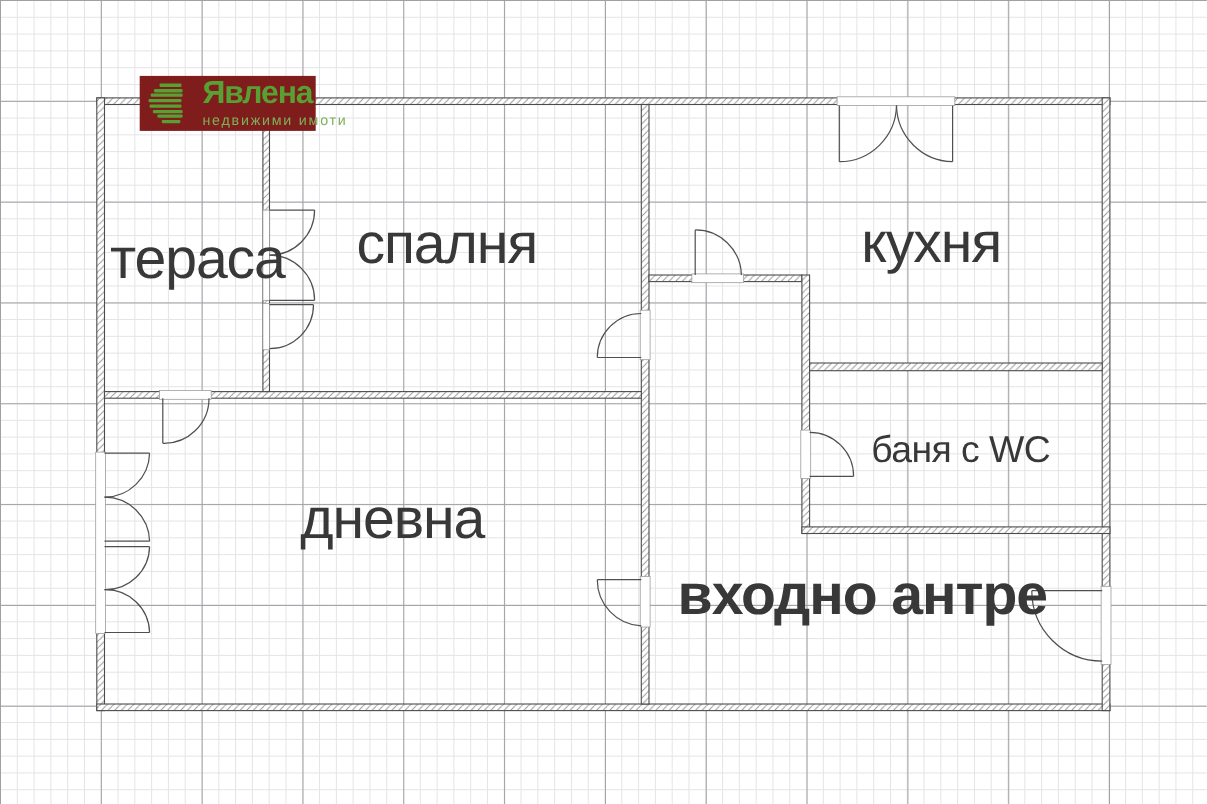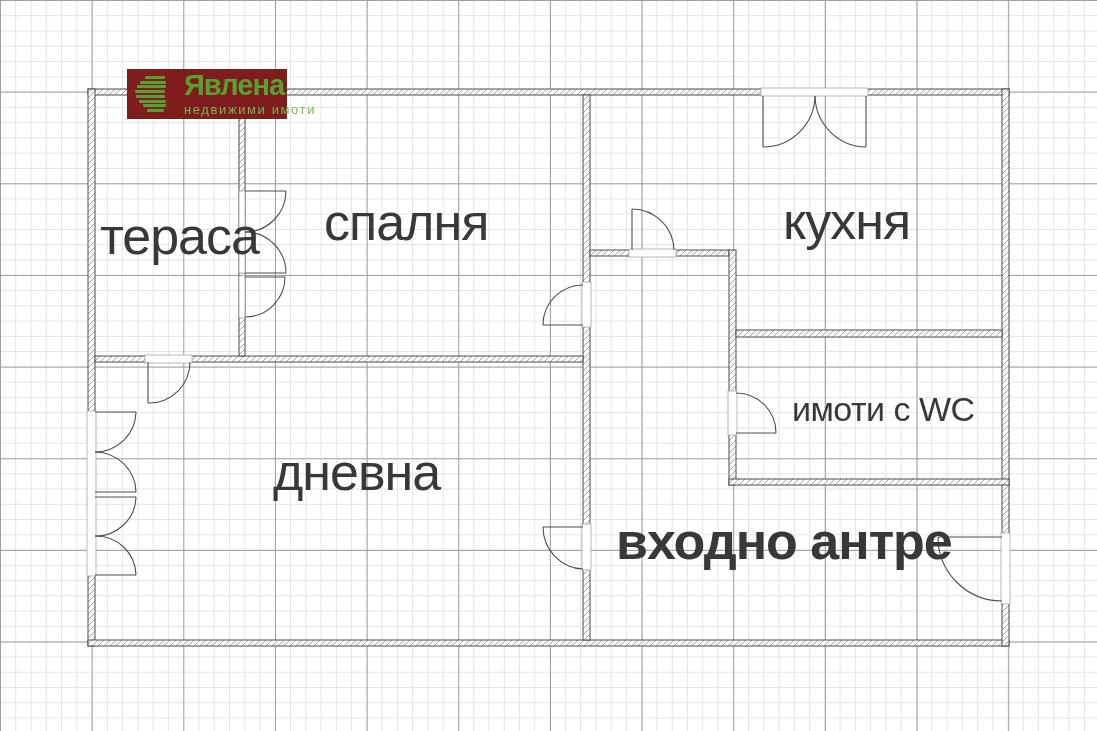--- a/index.html
+++ b/index.html
@@ -163,17 +163,17 @@
     <div class="logo-divider"></div>
     <div class="logo-text">
       <div class="brand-name">Явлена</div>
       <div class="brand-tagline">недвижими имоти</div>
     </div>
   </div>
 
   <div class="room-label" style="left:100px; top:210px;">тераса</div>
   <div class="room-label" style="left:312px; top:196px;margin-left:12px;">спалня</div>
   <div class="room-label" style="left:783px; top:195px;">кухня</div>
-  <div class="room-label small" style="left:792px; top:392px;">имоти с WC</div>
+  <div class="room-label small" style="left:792px; top:392px;">баня с WC</div>
   <div class="room-label" style="left:273px; top:446px;">дневна</div>
   <div class="room-label" style="left:616px; top:515px;font-weight:bold;">входно антре</div>
 
 </div>
 
 </body></html>

